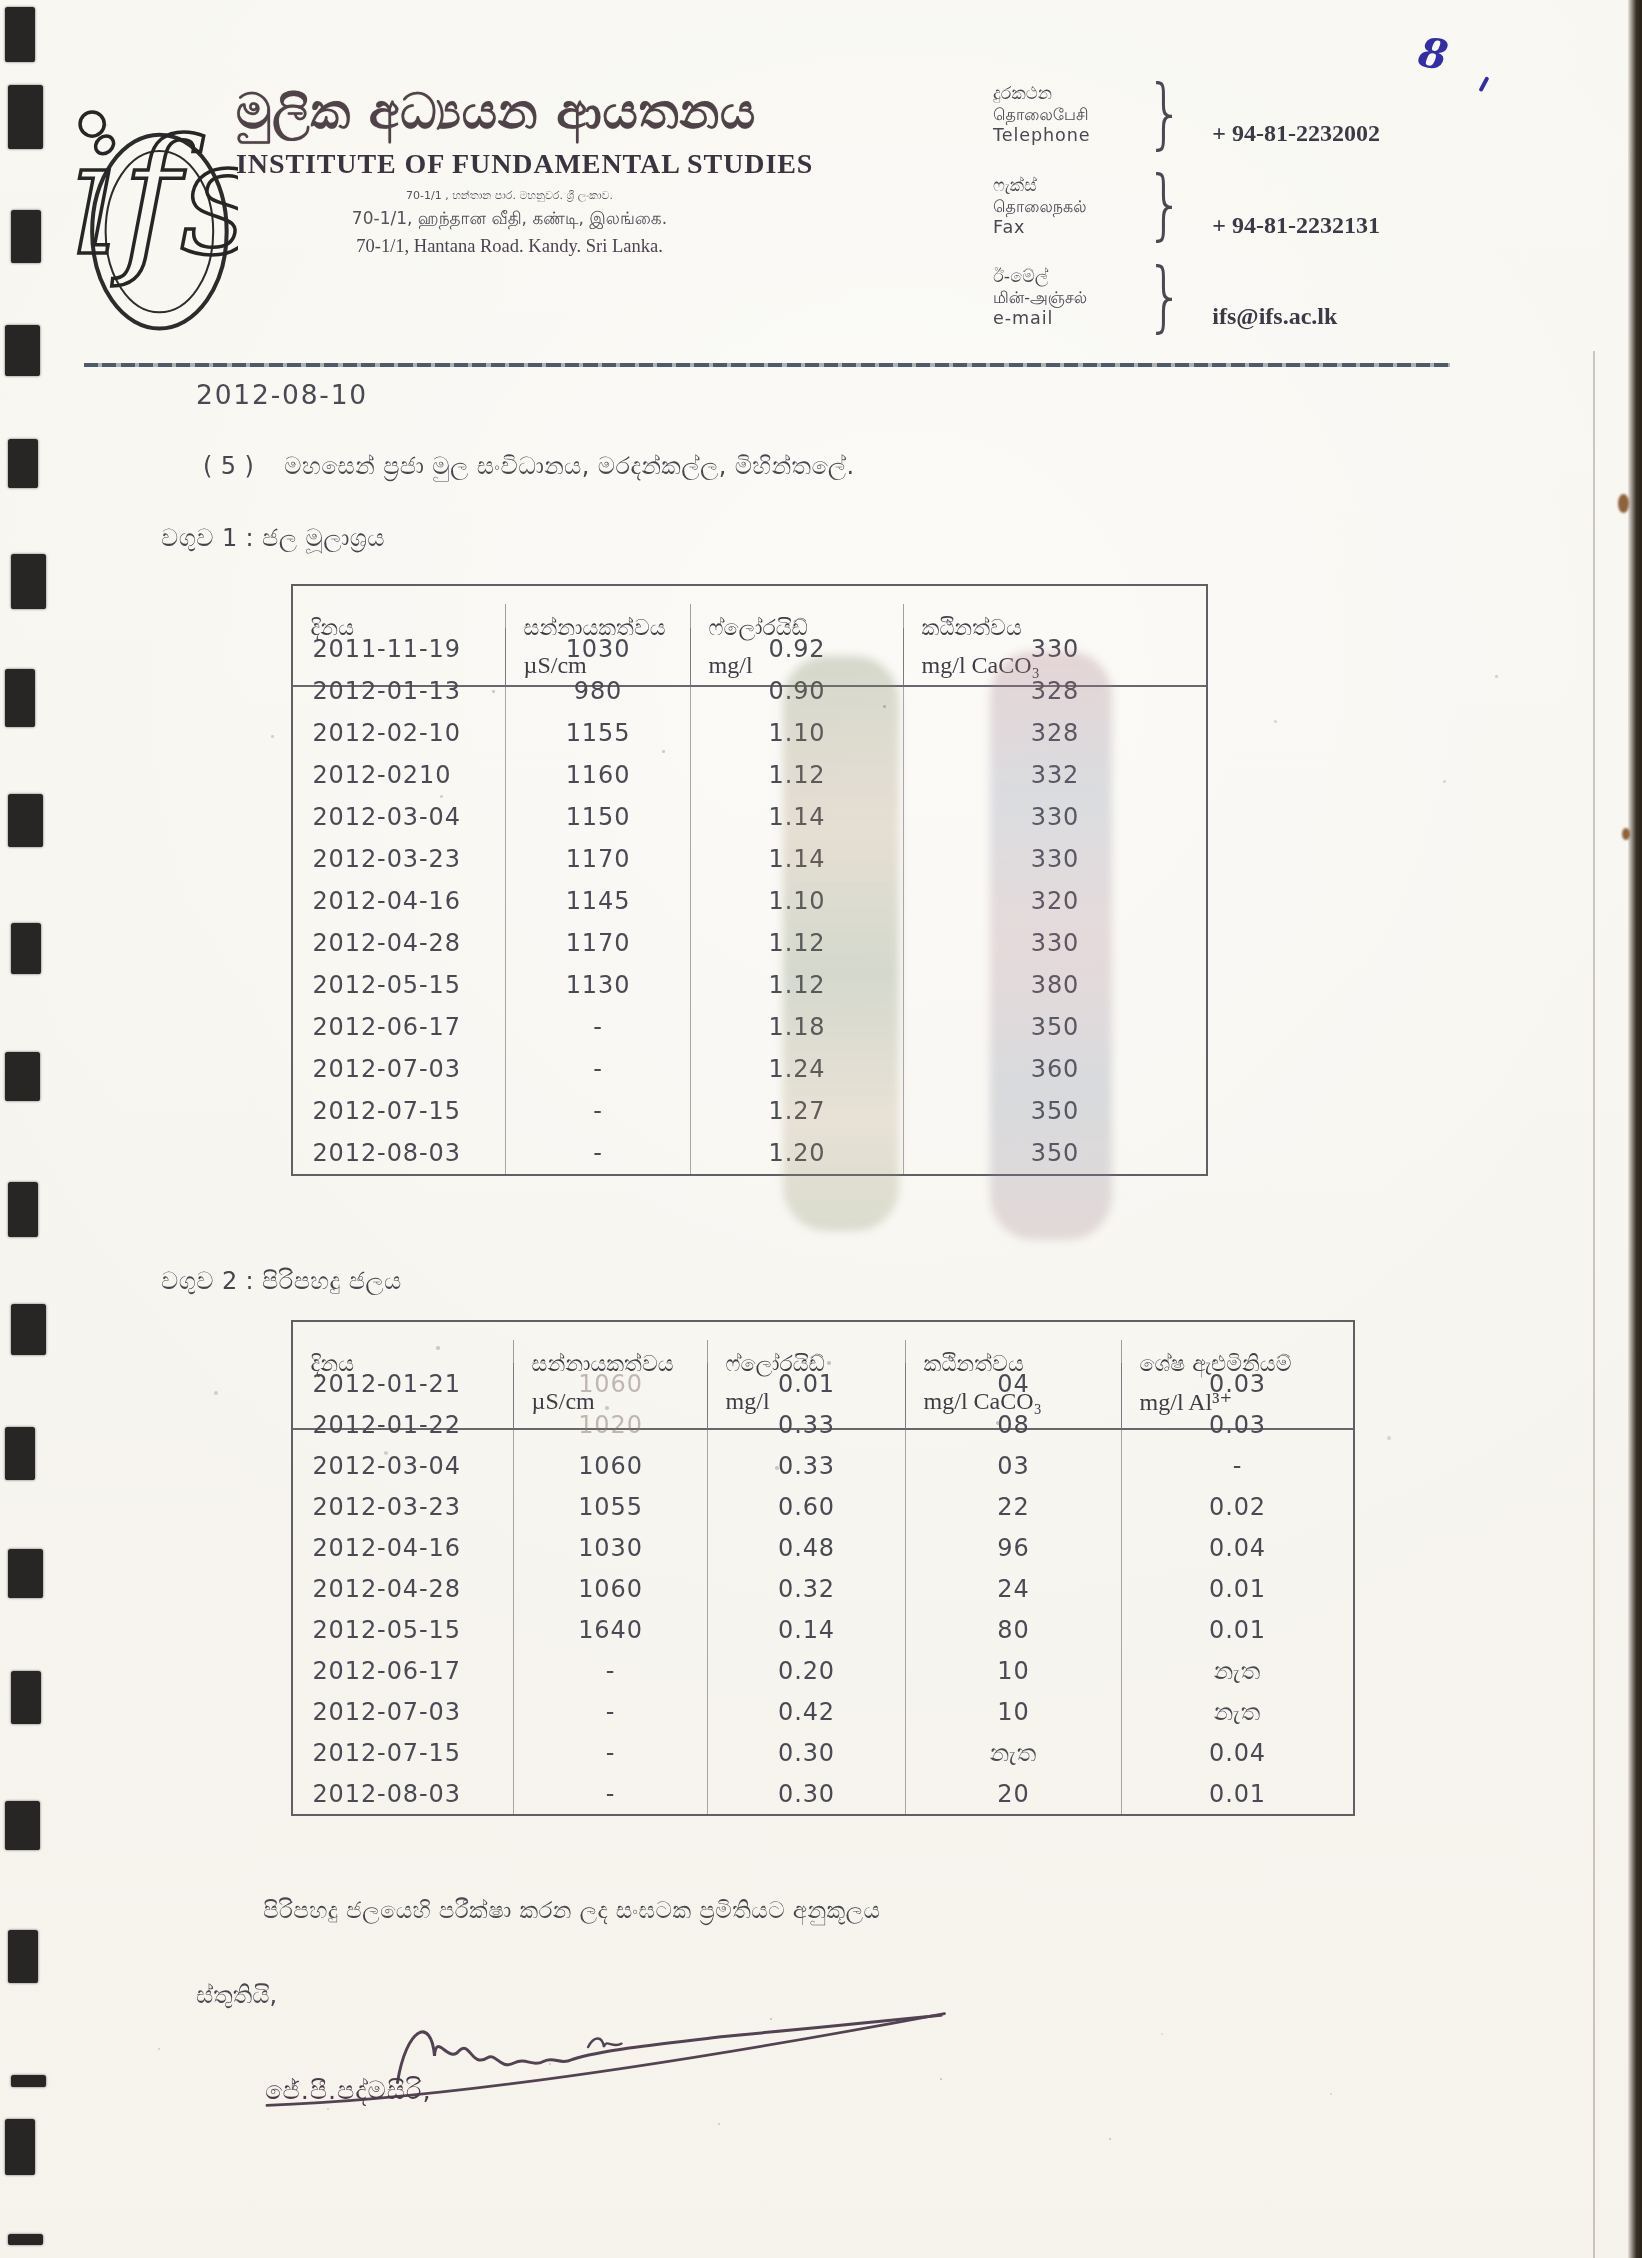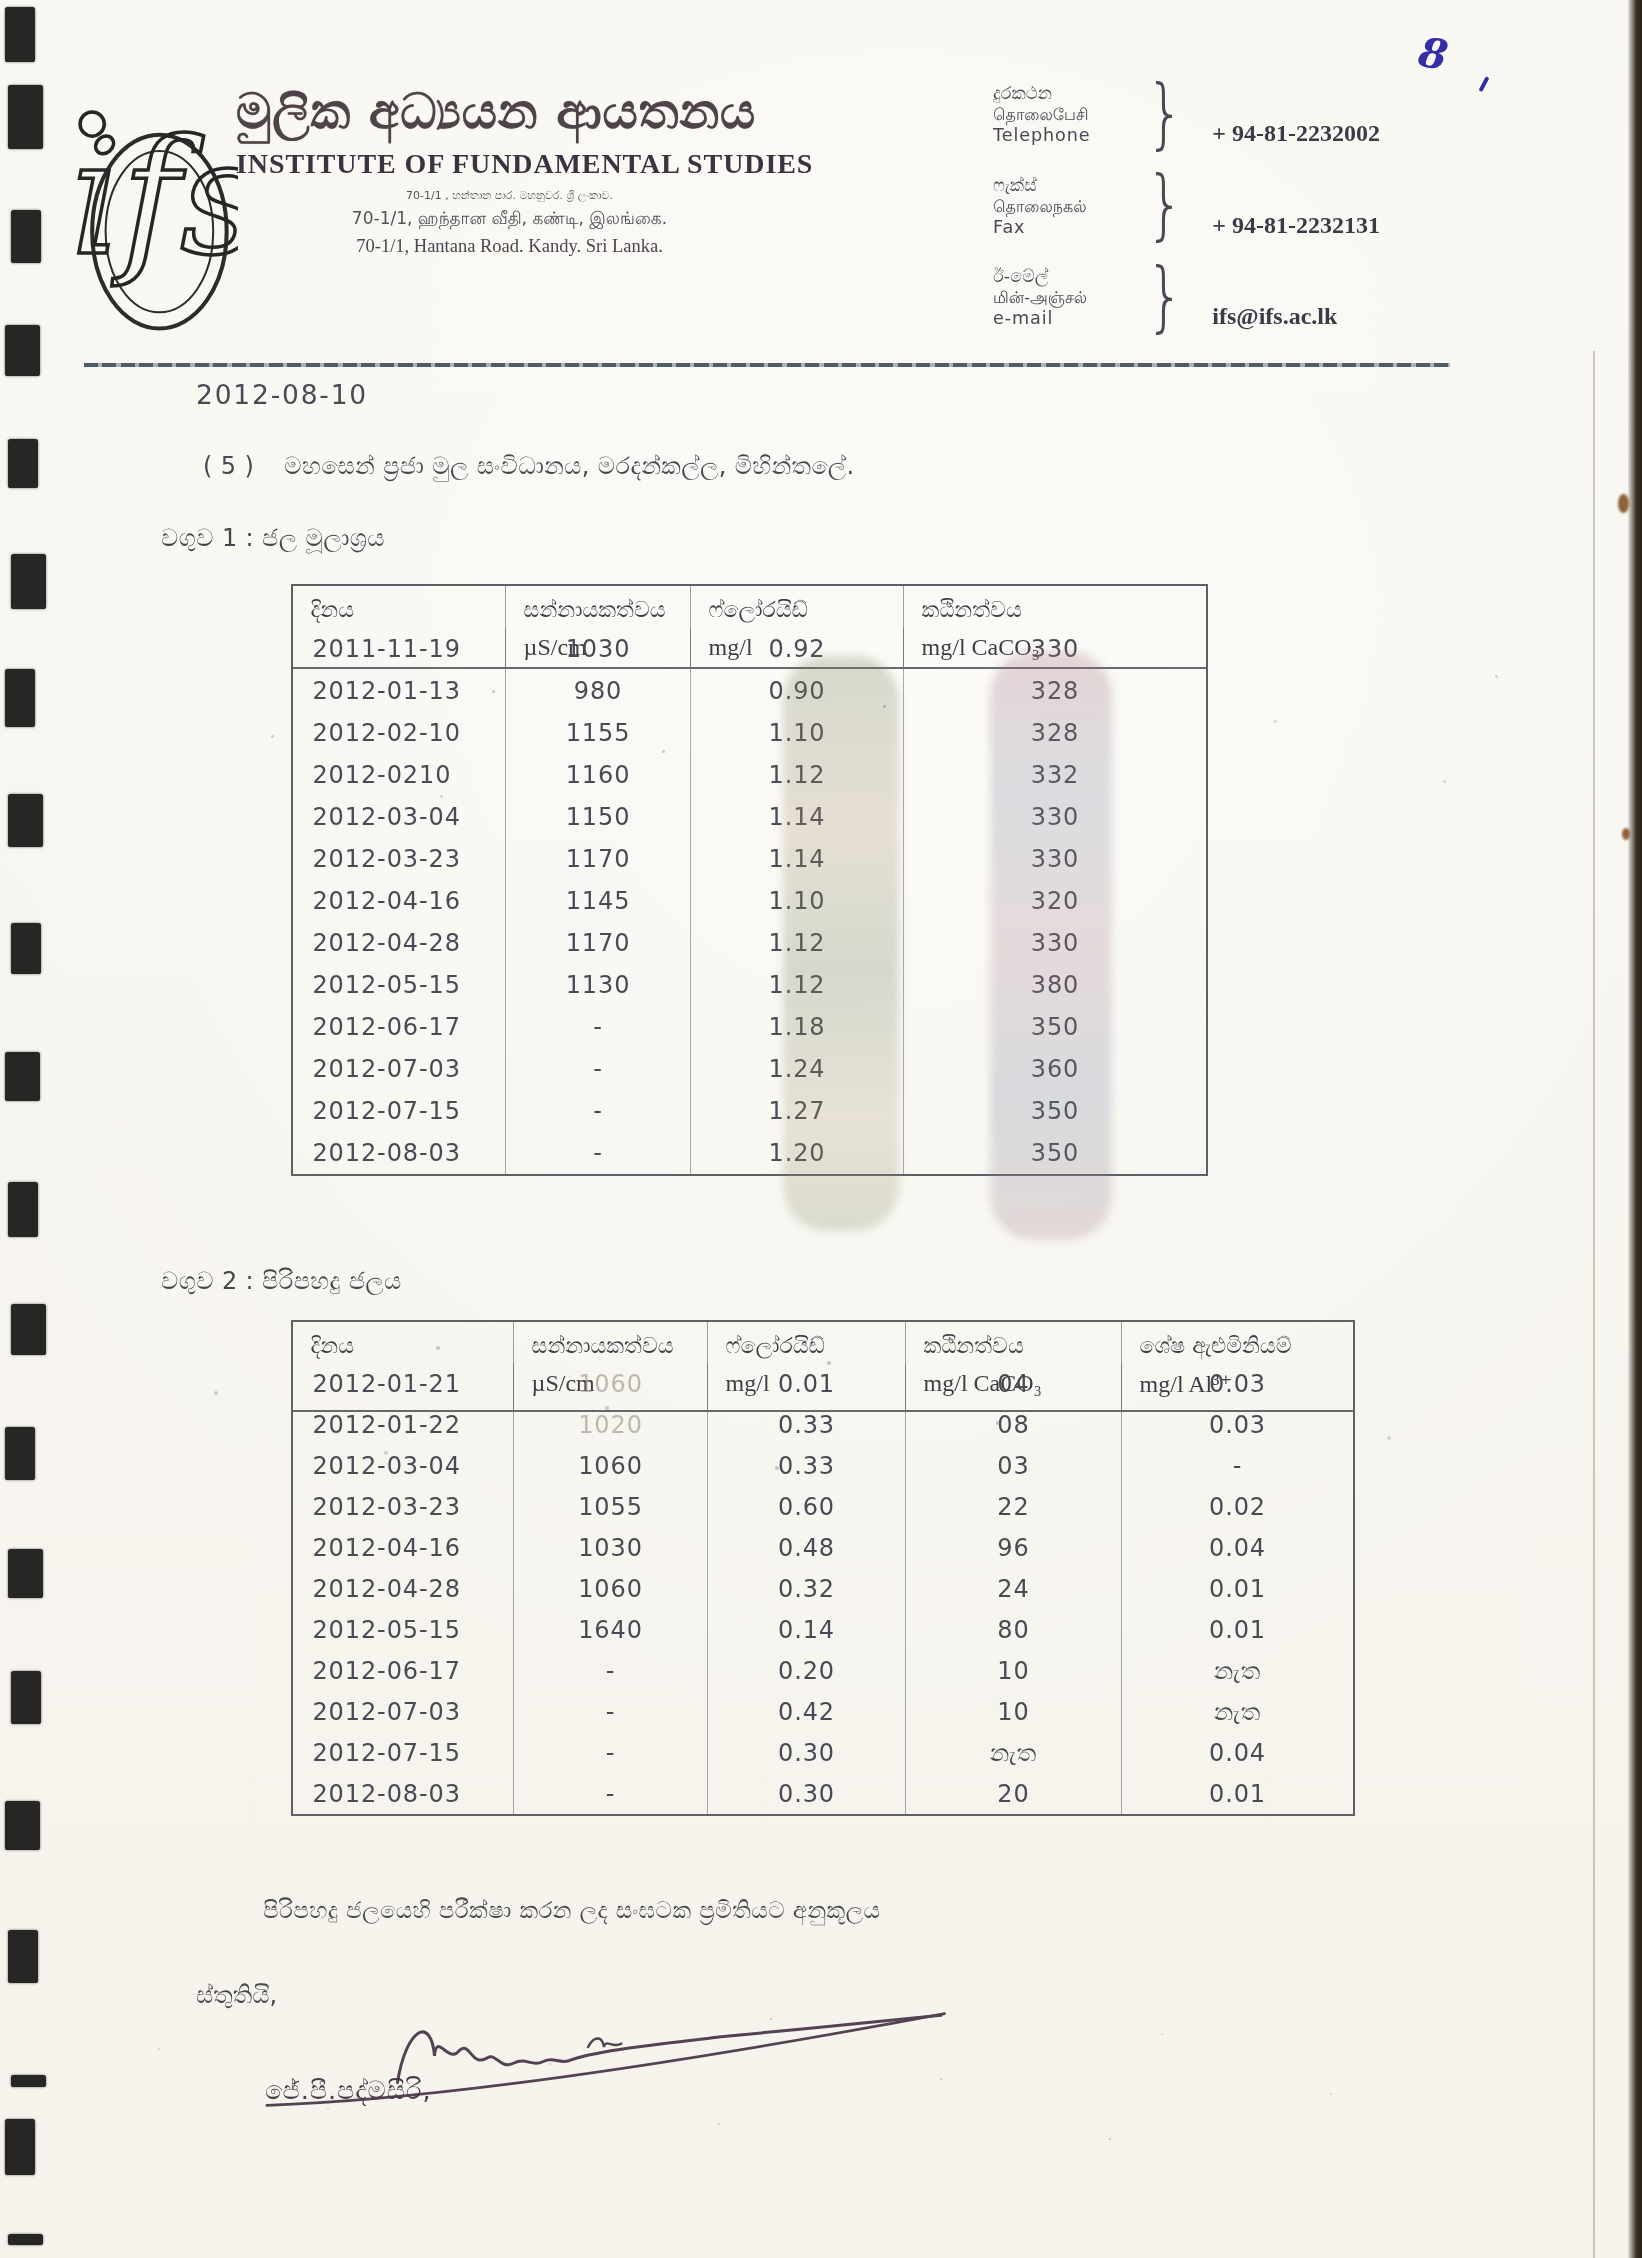--- a/index.html
+++ b/index.html
@@ -48,21 +48,21 @@
   #pen-tick{left:1482px;top:76px;width:3.5px;height:16px;background:#332da6;transform:rotate(28deg);border-radius:1.8px;}
   
   #doc-date{left:196px;top:379px;font-size:26.5px;letter-spacing:1.8px;color:#4a4a54;}
   #item-line{left:203px;top:452px;font-size:24px;color:#474750;letter-spacing:0.4px;}
   #item-line .num{margin-right:30px;}
   .caption{font-size:24px;color:#45454e;letter-spacing:0.4px;}
   #cap1{left:161px;top:524px;} #cap2{left:161px;top:1267px;}
   
   .scan-table{position:absolute;display:grid;border:2.6px solid rgba(68,68,76,.85);}
   .scan-table .th{box-sizing:border-box;border-bottom:2.6px solid rgba(68,68,76,.8);
-    border-right:1.8px solid rgba(85,85,95,.55);padding:10.6px 0 0 17.6px;}
+    border-right:1.8px solid rgba(85,85,95,.55);padding:10.6px 0 0 17.6px;margin-top:18px;}
   .scan-table .th.last,.scan-table .td.last{border-right:none;}
   .th .h1{font-size:22px;color:#3d3d46;}
   .th .h2{font-size:24px;color:#3d3d46;margin-top:12.4px;font-family:"Liberation Serif","DejaVu Serif",serif;}
   .scan-table .td{box-sizing:border-box;border-right:1.8px solid rgba(85,85,95,.5);
     display:flex;align-items:center;justify-content:center;
     font-size:24px;color:#4a4a54;letter-spacing:0.9px;}
   .scan-table .td.first{justify-content:flex-start;padding-left:19.4px;}
   #table1{left:291px;top:584px;grid-auto-rows:42px;}
   #table1 .th{height:83px;}
   #table2{left:291px;top:1320px;grid-auto-rows:41px;}

